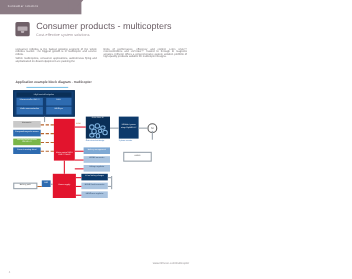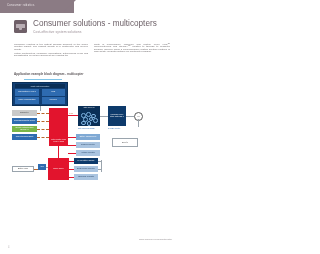--- a/index.html
+++ b/index.html
@@ -120,21 +120,21 @@
 <div class="page">
 
   <div class="tab"></div>
   <div class="tab-skew"></div>
   <div class="tab-label">Consumer robotics</div>
 
   <div class="title-row">
     <div class="title-icon">
         <i></i>
       </div>
-    <div class="title">Consumer solutions - multicopters</div>
+    <div class="title">Consumer products - multicopters</div>
     <div class="subtitle">Cost-effective system solutions</div>
   </div>
 
   <div class="col col-left">
     <p>Consumer robotics is the fastest growing segment of the whole robotics market. The biggest growth is in multicopter and service robots.</p>
     <p>Within multicopters, consumer applications, autonomous flying and sophisticated on-board equipment are pushing the</p>
   </div>
   <div class="col col-right">
     <p>limits of performance, efficiency and control. From XMC™ microcontrollers and OPTIGA™ Trusted to through to magnetic sensors, Infineon offers a comprehensive system solution portfolio of high-quality products suitable for multicopter designs.</p>
   </div>

